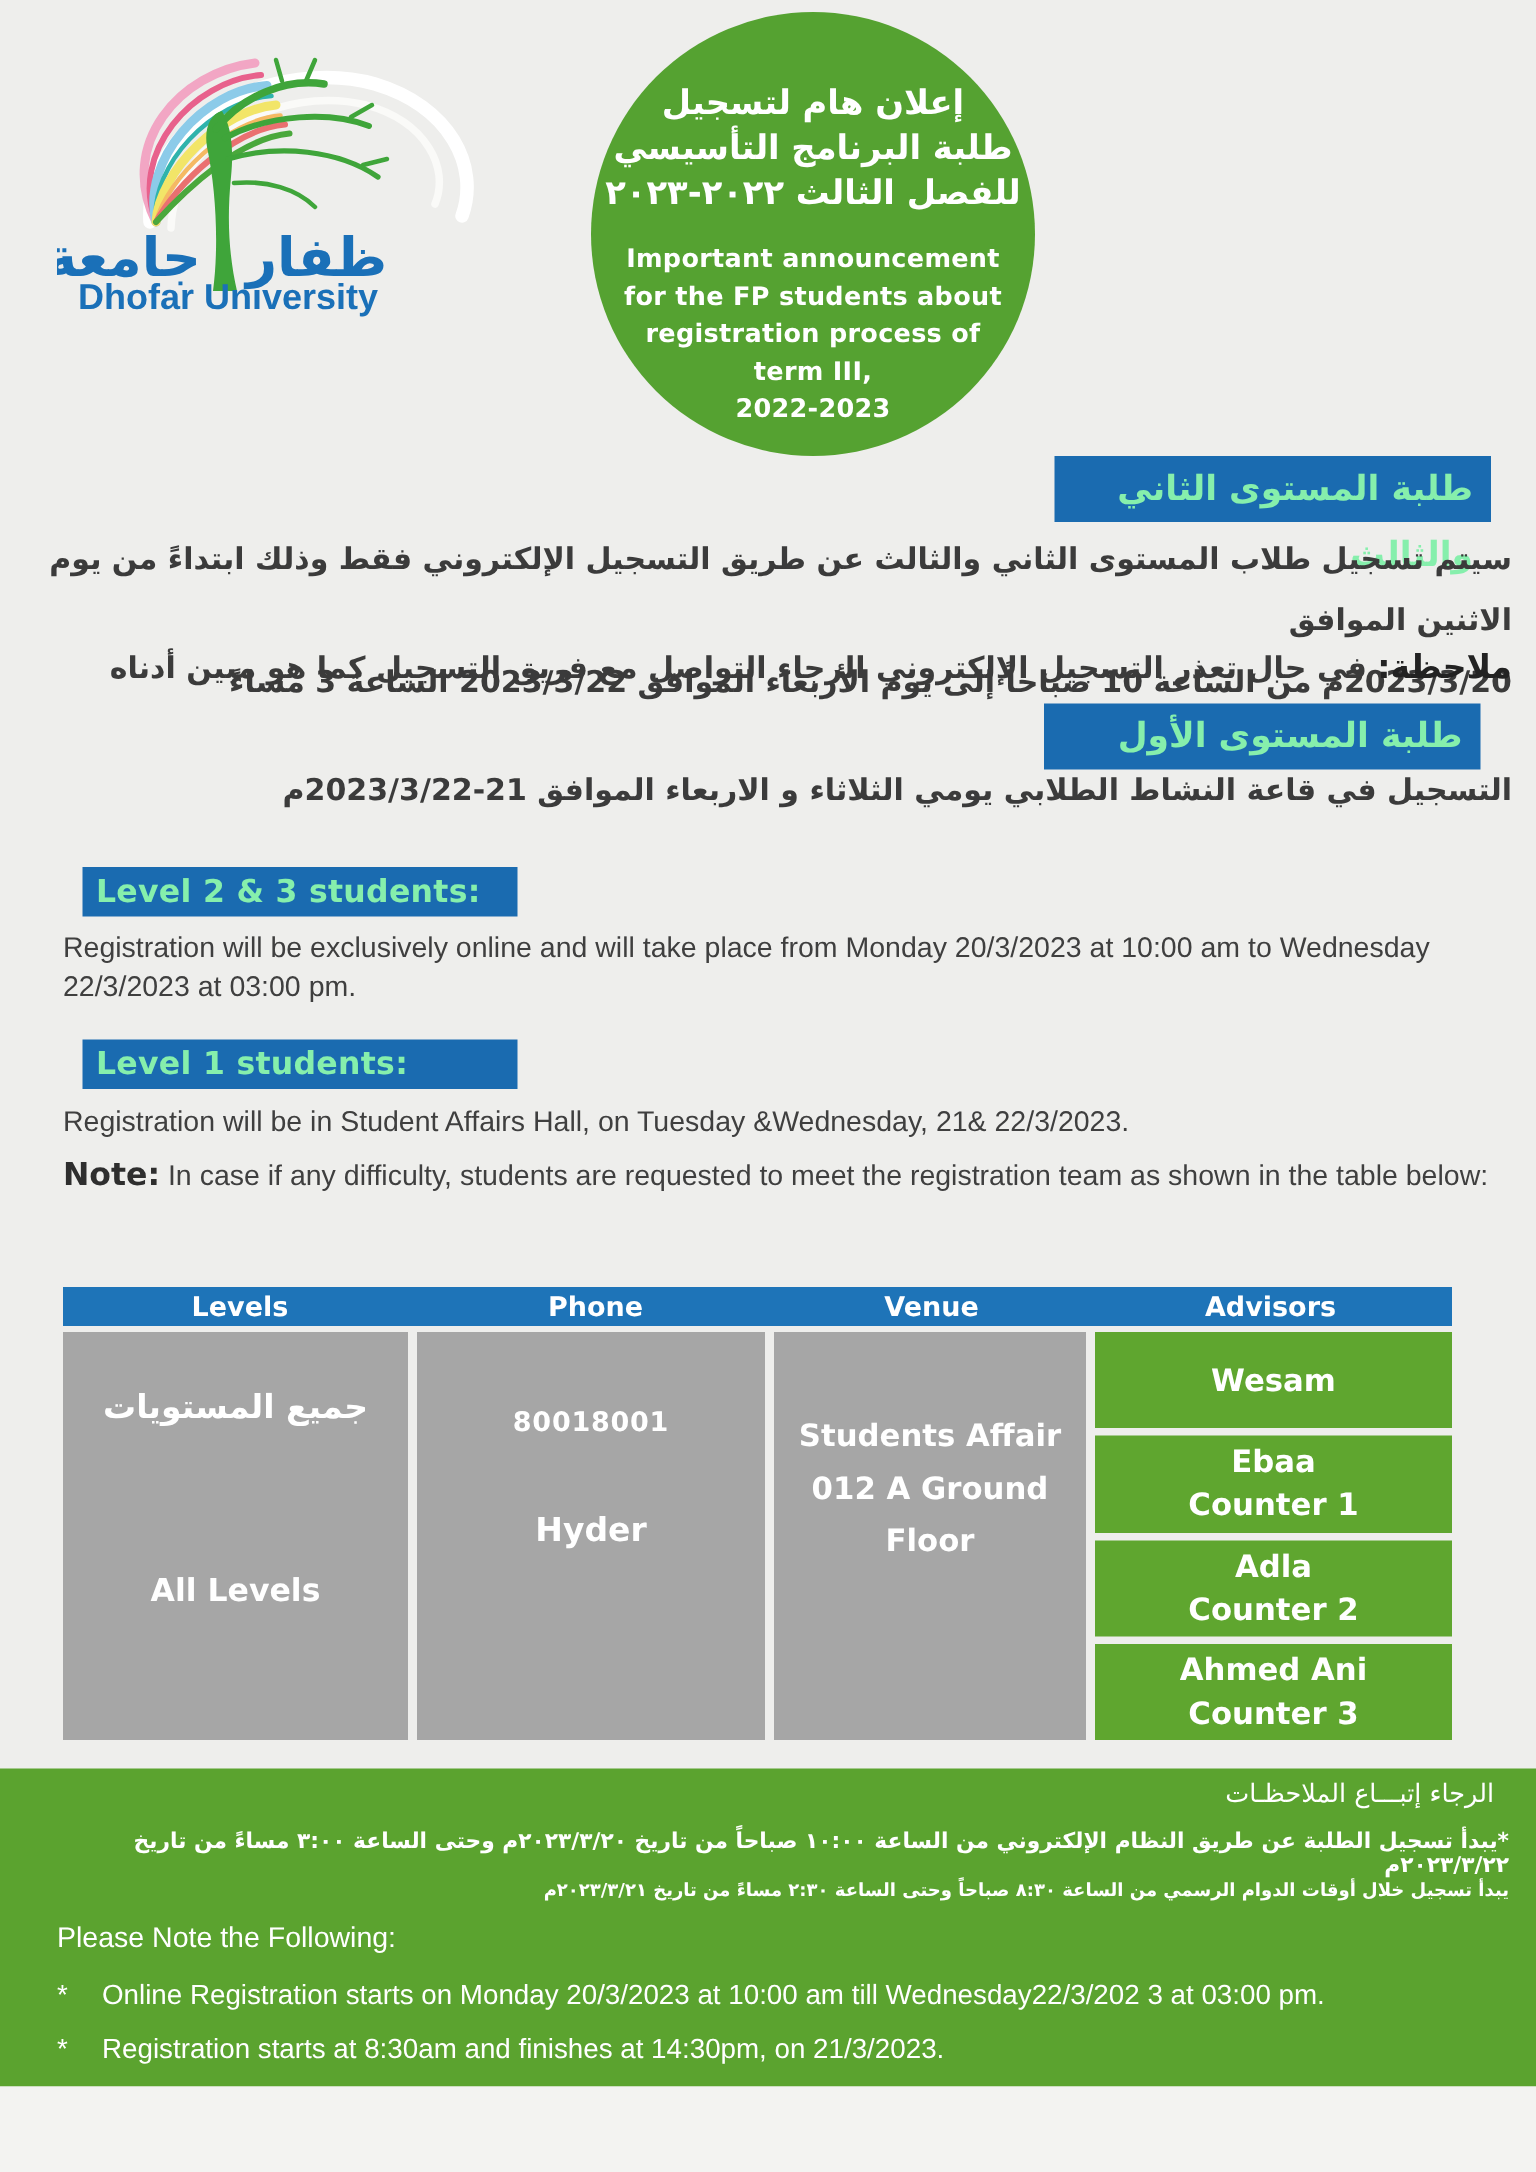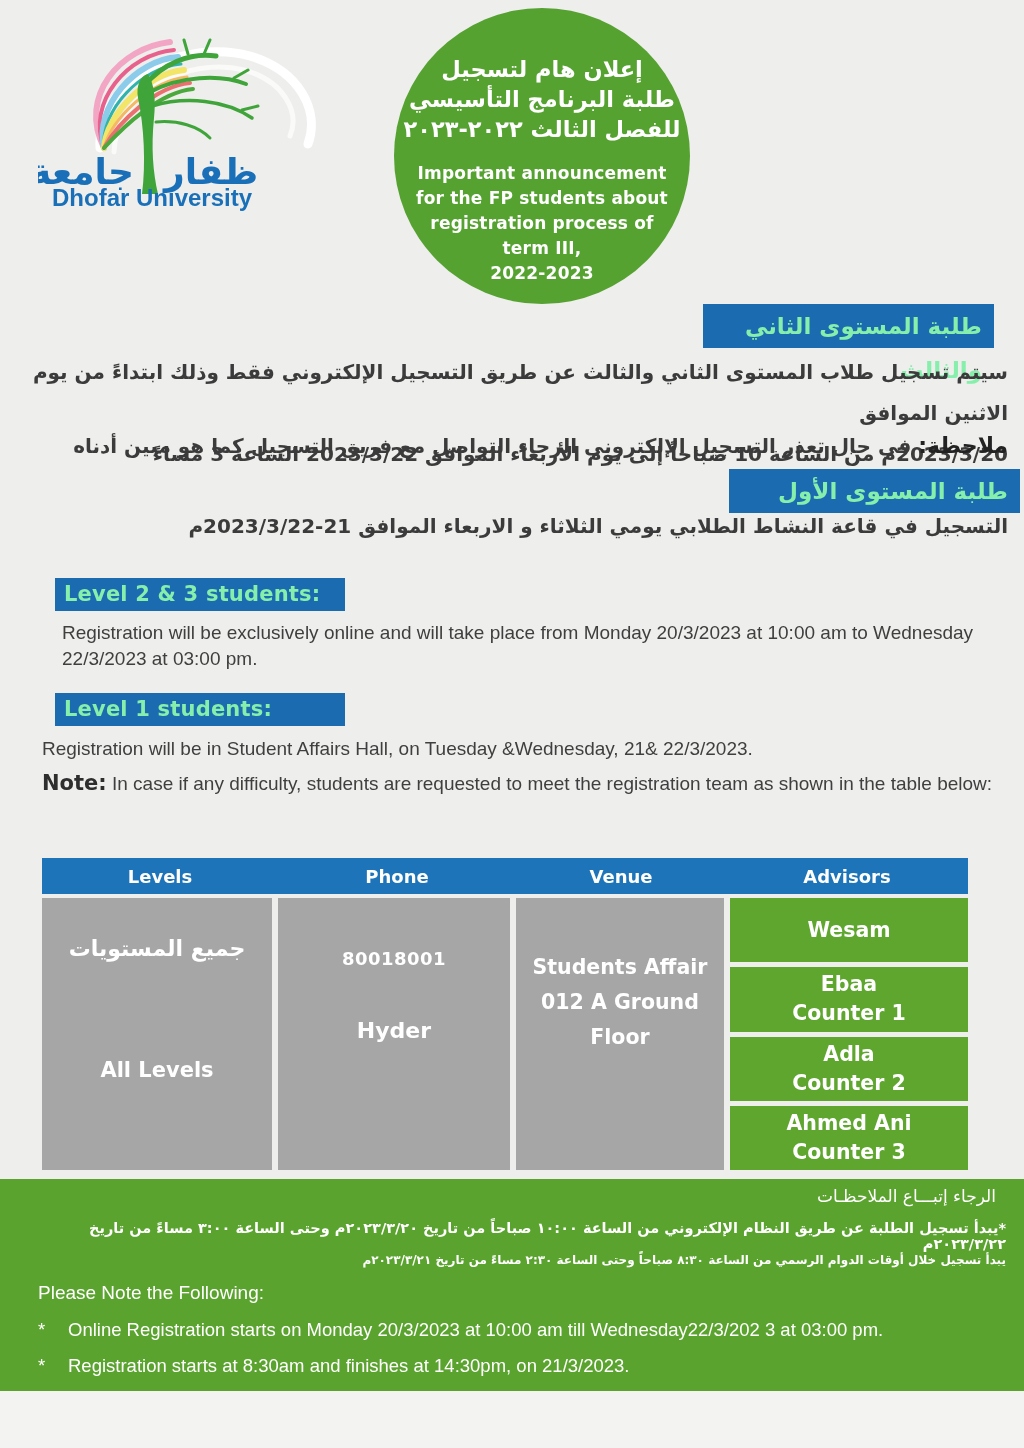--- a/index.html
+++ b/index.html
@@ -21,45 +21,45 @@
   
   .banner{
     position:absolute; background:#1a6bb0; color:#86efac; font-weight:bold;
     box-sizing:border-box;
   }
   .banner.ar{width:291px; height:44px; line-height:44px; font-size:23px;
     text-align:right; padding-right:12px;}
   .banner.en{width:290px; height:33px; line-height:32px; font-size:21px;
     text-align:left; padding-left:9px; letter-spacing:.2px;margin-left:13px;}
   .b-ar1{left:703px; top:304px;}
-  .b-ar2{left:729px; top:469px;}
+  .b-ar2{left:696px; top:469px;}
   .b-en1{left:42px; top:578px;}
   .b-en2{left:42px; top:693px;}
   .artext{
     position:absolute; right:16px; width:990px; text-align:right;
     direction:rtl; color:#3b3b3b; font-weight:bold; font-size:20px;
   }
   .p-ar1{top:352px; line-height:41px;}
   .p-note{top:433px;}
   .p-note .lbl{font-size:22px; font-weight:900; color:#222;}
   .p-ar2{top:514px;}
   
   .entext{
     position:absolute; left:42px; width:958px; color:#3f3f3f;
     font-family:"Liberation Sans",sans-serif; font-size:19px; line-height:26px;
   }
-  .p-en1{top:620px;margin-left:20px;}
+  .p-en1{top:620px;}
   .p-en2{top:736px;}
   .p-en-note{top:770px; width:952px;}
   .p-en-note .lbl{font-family:"DejaVu Sans",sans-serif; font-weight:800; font-size:21px; color:#2e2e2e;}
   
   .table{position:absolute; left:42px; top:858px; width:926px;}
   .thead{
     display:grid; grid-template-columns:236px 238px 210px 242px;
-    background:#1e74b8; height:36px; color:#fff; font-weight:bold; font-size:18px;
+    background:#1e74b8; height:26px; color:#fff; font-weight:bold; font-size:18px;
   }
   .thead div{display:flex; align-items:center; justify-content:center;}
   .tbody{
     margin-top:4px; display:grid; grid-template-columns:230px 232px 208px 238px;
     column-gap:6px; height:272px;
   }
   .col{background:#a6a6a6; color:#fff; font-weight:bold; position:relative;}
   .col .line{position:absolute; width:100%; text-align:center;}
   .lv-ar{top:38px; font-size:22px; direction:rtl;}
   .lv-en{top:160px; font-size:21px;}

